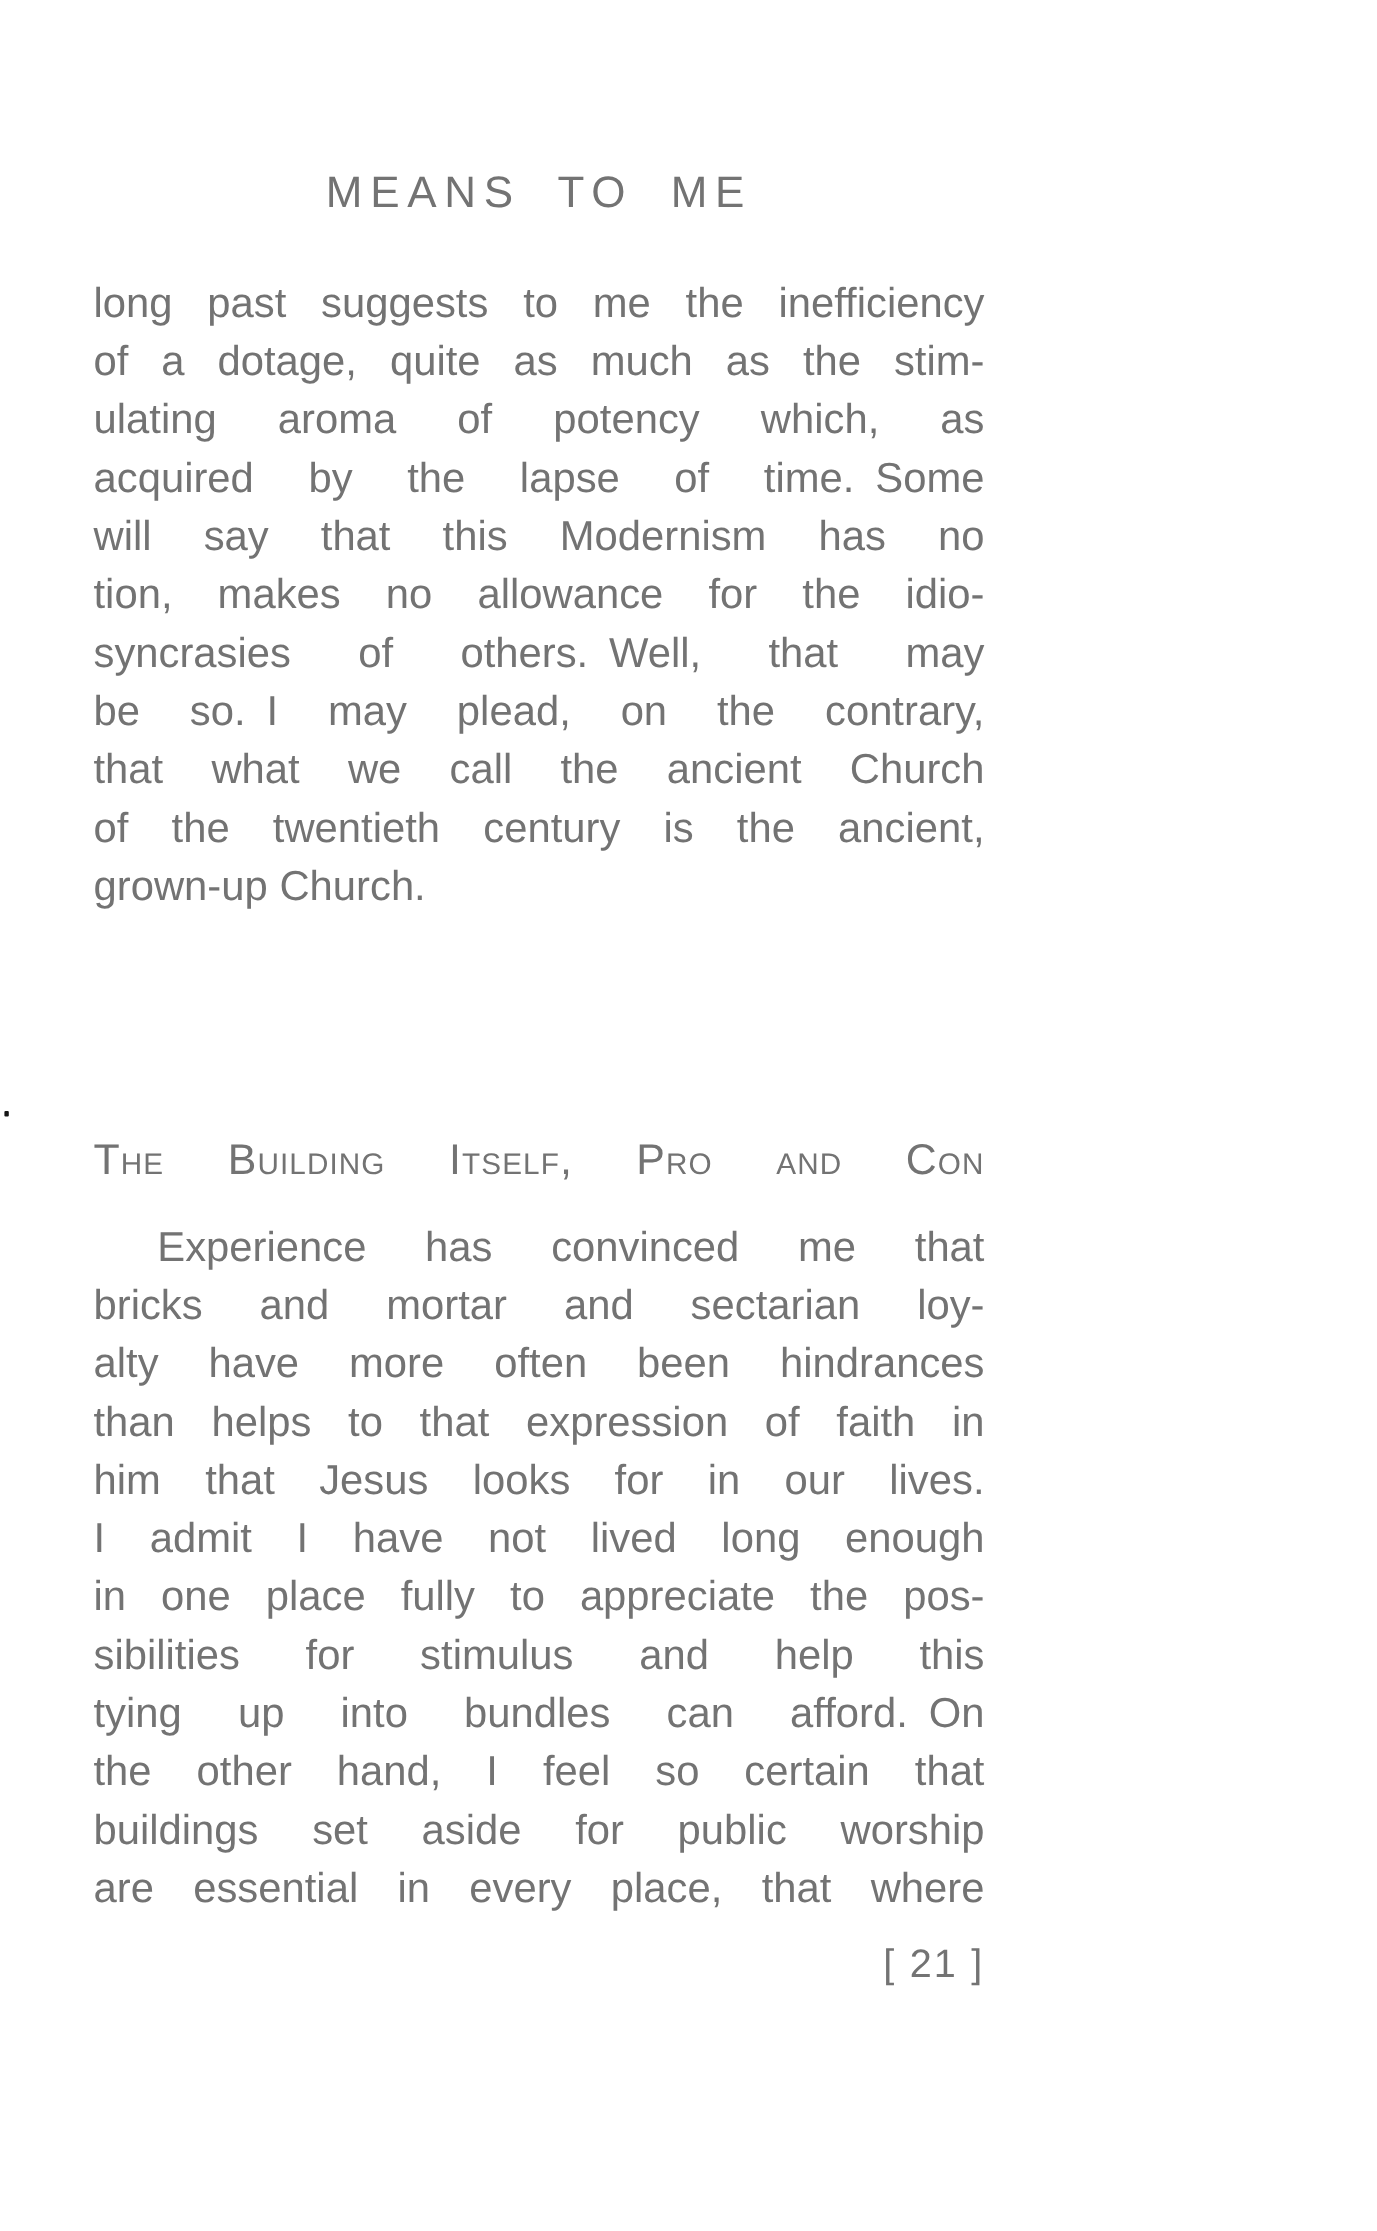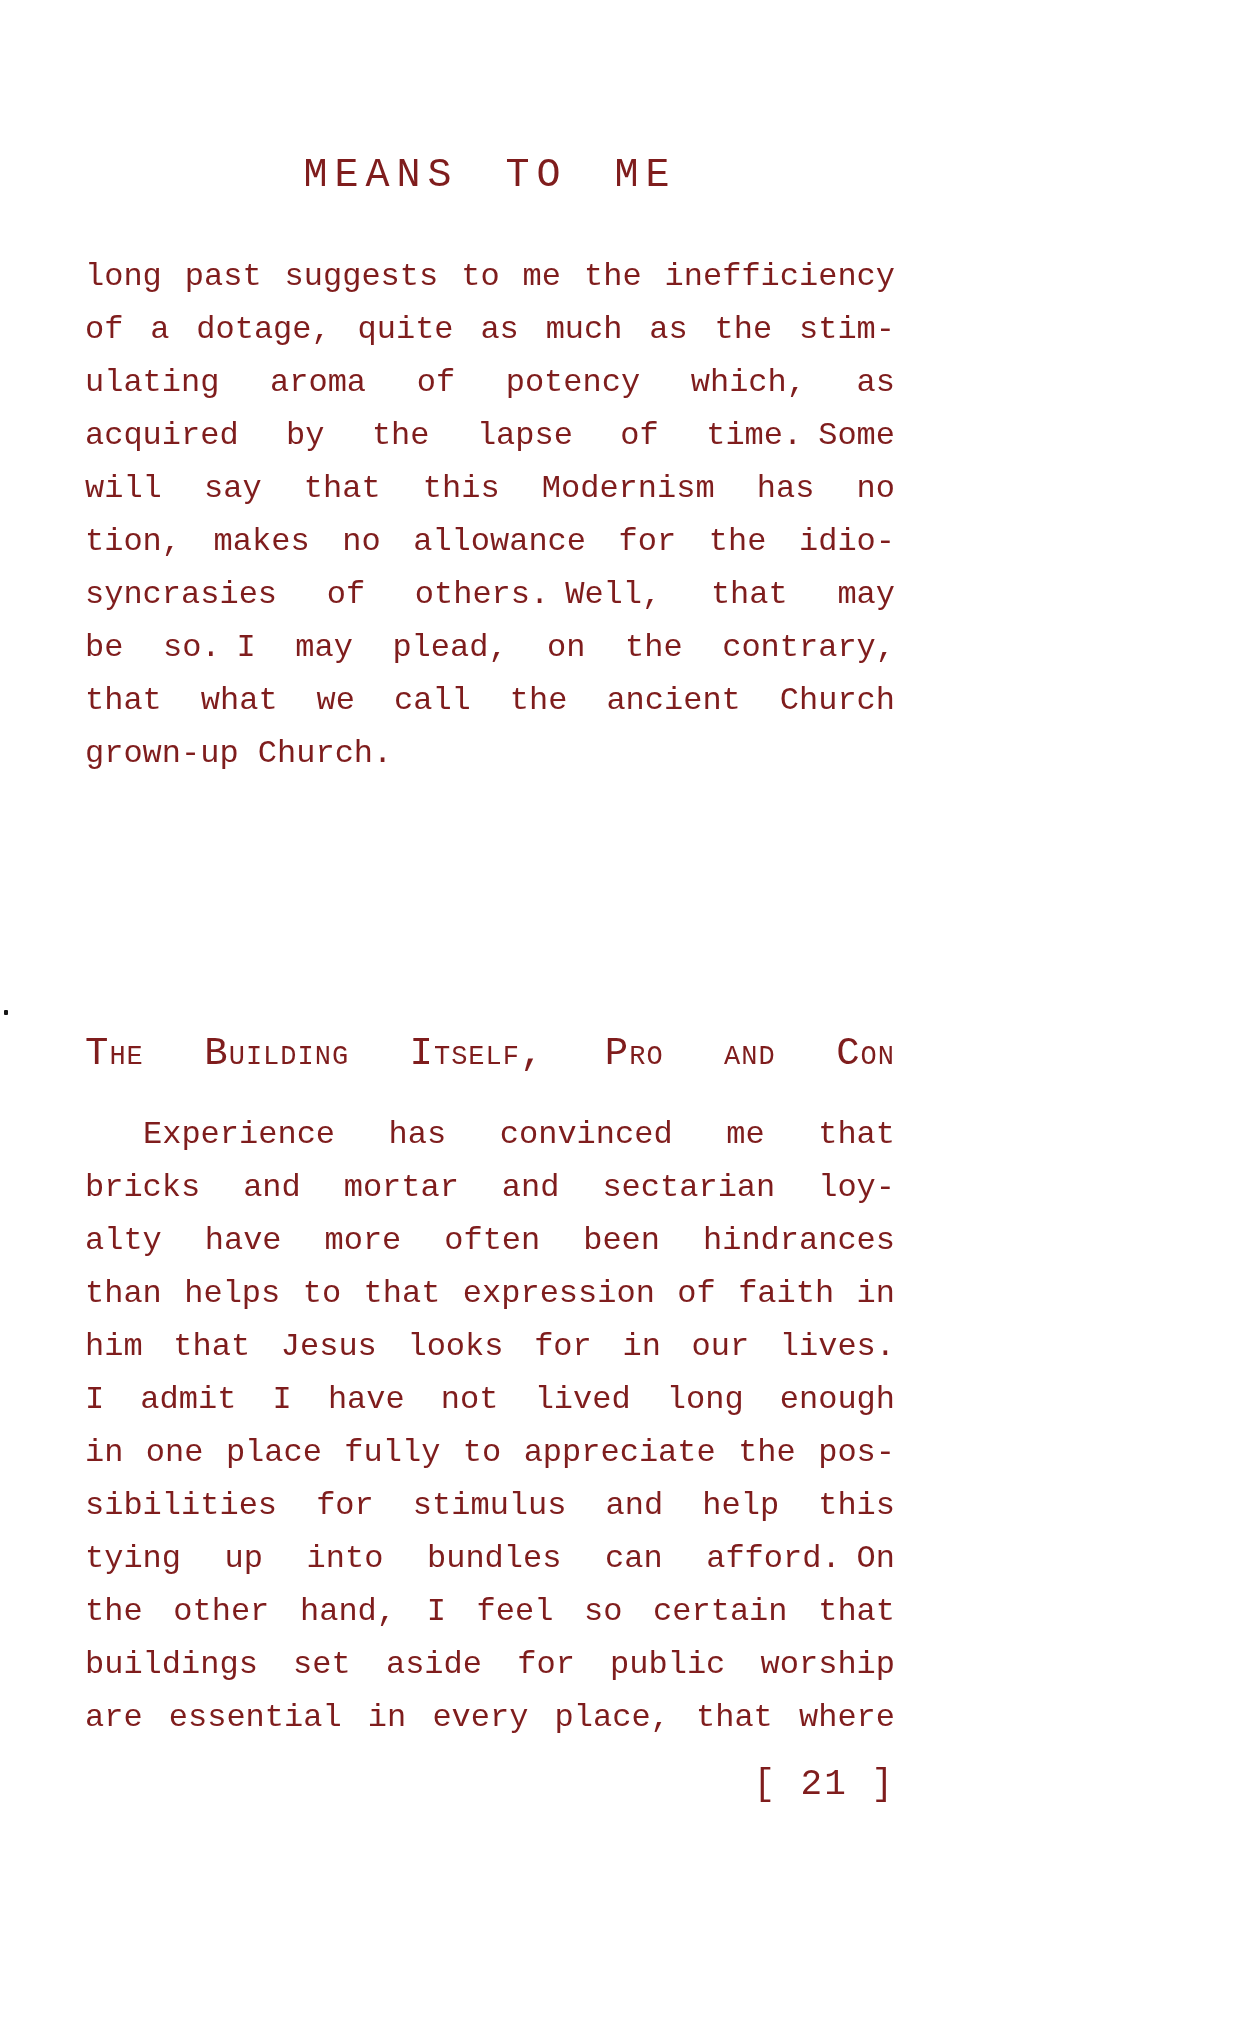--- a/index.html
+++ b/index.html
@@ -1,22 +1,22 @@
 <!DOCTYPE html>
 <html><head>
 <meta charset="utf-8">
 <style>
   html, body { margin: 0; padding: 0; background: #ffffff; }
   .page {
     position: relative;
     width: 1052px;
     height: 2028px;
     background: #ffffff;
-    color: #7f1d1d;
-    font-family: Liberation Mono, monospace;
+    color: #737373;
+    font-family: Liberation Sans, sans-serif;
     overflow: hidden;
   }
   .textblock {
     position: absolute;
     left: 85px;
     top: 0;
     width: 810px;
   }
   .running-header {
     position: absolute;
@@ -26,21 +26,21 @@
     text-align: center;
     font-size: 40px;
     letter-spacing: 7px;
     word-spacing: 16px;
     white-space: nowrap;
   }
   .para {
     position: absolute;
     left: 0;
     width: 810px;
-    font-size: 32px;
+    font-size: 38px;
     line-height: 53px;
   }
   .para-1 { top: 250px; }
   .para-2 { top: 1108px; }
   .tline {
     text-align: justify;
     text-align-last: justify;
     height: 53px;
     white-space: pre-wrap;
   }
@@ -95,20 +95,21 @@
     <div class="para para-1">
       <div class="tline">long past suggests to me the inefficiency</div>
       <div class="tline">of a dotage, quite as much as the stim-</div>
       <div class="tline">ulating aroma of potency which, as</div>
       <div class="tline">acquired by the lapse of time. Some</div>
       <div class="tline">will say that this Modernism has no</div>
       <div class="tline">tion, makes no allowance for the idio-</div>
       <div class="tline">syncrasies of others. Well, that may</div>
       <div class="tline">be so. I may plead, on the contrary,</div>
       <div class="tline">that what we call the ancient Church</div>
+      <div class="tline">of the twentieth century is the ancient,</div>
       <div class="tline lastline">grown-up Church.</div>
     </div>
 
     <div class="section-heading">The Building Itself, Pro and Con</div>
 
     <div class="para para-2">
       <div class="tline indent">Experience has convinced me that</div>
       <div class="tline">bricks and mortar and sectarian loy-</div>
       <div class="tline">alty have more often been hindrances</div>
       <div class="tline">than helps to that expression of faith in</div>

